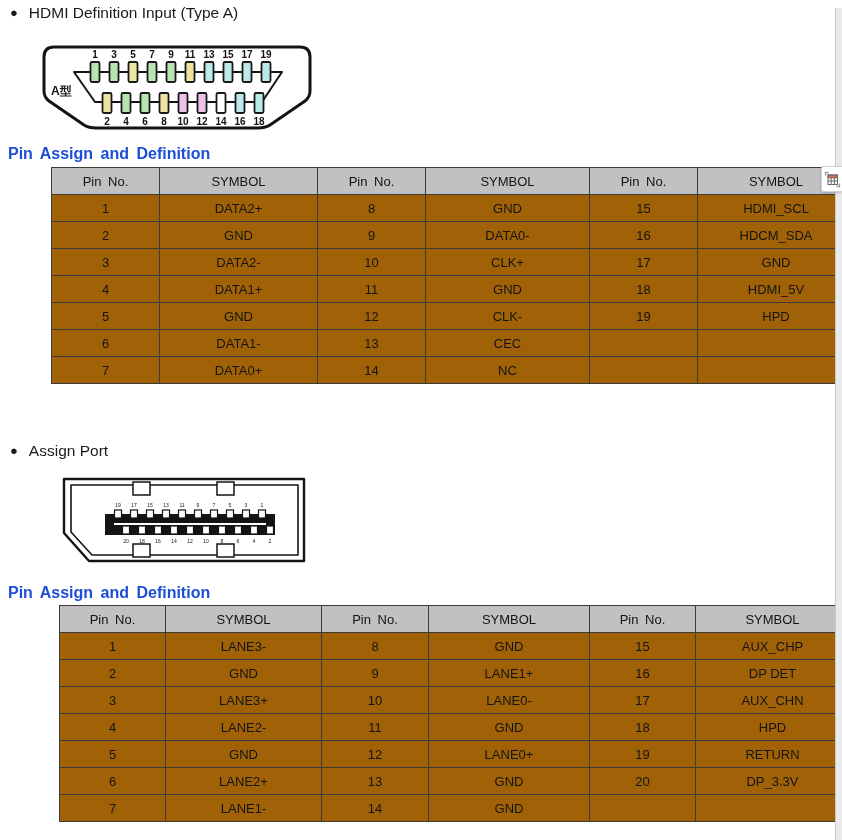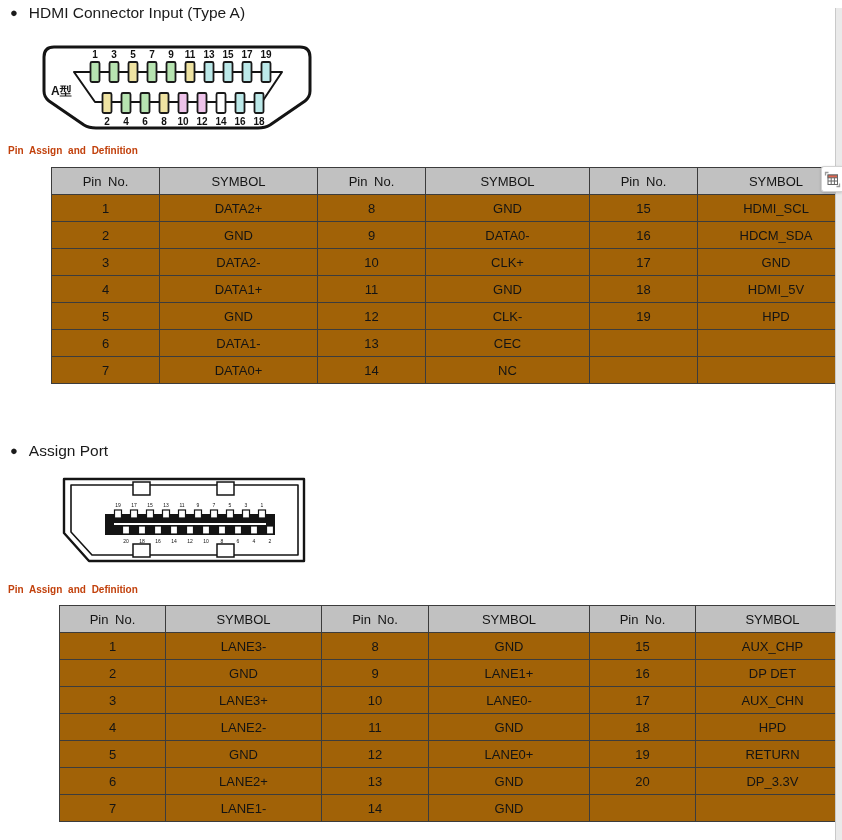--- a/index.html
+++ b/index.html
@@ -3,21 +3,21 @@
 <meta charset="utf-8">
 <style>
   html,body{margin:0;padding:0;background:#ffffff;}
   .page{
     position:relative;width:842px;height:840px;background:#ffffff;
     font-family:"Liberation Sans",sans-serif;color:#1a1a1a;overflow:hidden;
   }
   
   .section-heading{position:absolute;left:10px;display:flex;align-items:center;gap:11px;font-size:15.5px;line-height:18px;}
   .section-heading .bullet{font-size:13px;line-height:18px;}
-  .sub-heading{position:absolute;left:8px;font-size:10px;font-weight:bold;word-spacing:3px;color:#c2410c;}
+  .sub-heading{position:absolute;left:8px;font-size:16px;font-weight:bold;word-spacing:3px;color:#1d4ed8;}
   
   table.pintable{
     position:absolute;border-collapse:collapse;table-layout:fixed;background:#a16207;
     border:1px solid #f9a8d4;
     margin-left:34px;
   }
   table.pintable th,table.pintable td{
     border:1px solid #3c3c3c;height:26px;padding:0 2px;text-align:center;
     font-size:13px;white-space:nowrap;overflow:hidden;color:#141414;
   }
@@ -33,21 +33,21 @@
     padding-left:2px;box-sizing:border-box;cursor:pointer;
   }
 </style>
 </head>
 <body>
 
 <div class="page">
 
   <div class="section-heading" style="top:4px;">
     <span class="bullet">●</span>
-    <span>HDMI Connector Input (Type A)</span>
+    <span>HDMI Definition Input (Type A)</span>
   </div>
 
   <svg class="diagram" style="left:38px;top:42px;" width="278" height="91" viewBox="0 0 278 91">
     <path d="M 16 5 L 262 5 Q 272 5 272 15 L 272 49 Q 272 55 267 59 L 232 83 Q 227 86 220 86 L 58 86 Q 51 86 46 83 L 11 59 Q 6 55 6 49 L 6 15 Q 6 5 16 5 Z" fill="#ffffff" stroke="#141414" stroke-width="3" stroke-linejoin="round"></path>
     <path d="M 36 30 L 244 30 L 224 60 L 57 60 Z" fill="none" stroke="#141414" stroke-width="2" stroke-linejoin="round"></path>
     <g id="hdmi-top-pins">
         <rect x="52.5" y="20" width="9" height="20" rx="1.5" fill="#b7e4b1" stroke="#1a1a1a" stroke-width="1.8"></rect>
         <text x="57" y="16" text-anchor="middle" font-size="10" font-weight="bold" fill="#111">1</text>
         <rect x="71.5" y="20" width="9" height="20" rx="1.5" fill="#b7e4b1" stroke="#1a1a1a" stroke-width="1.8"></rect>
         <text x="76" y="16" text-anchor="middle" font-size="10" font-weight="bold" fill="#111">3</text>

